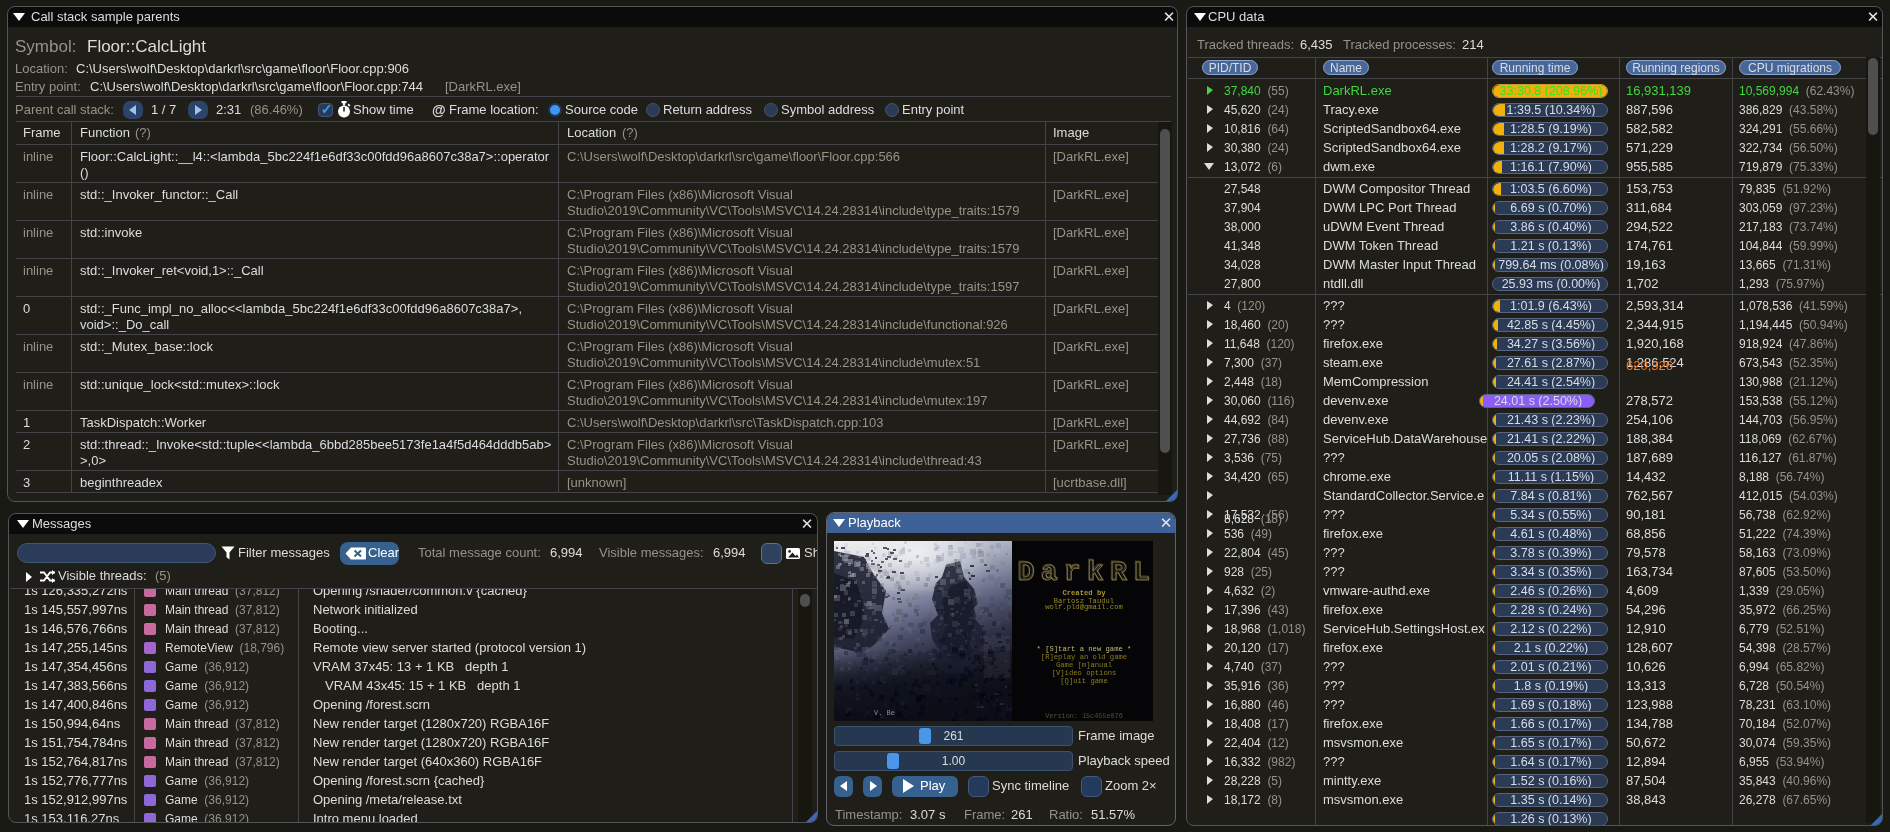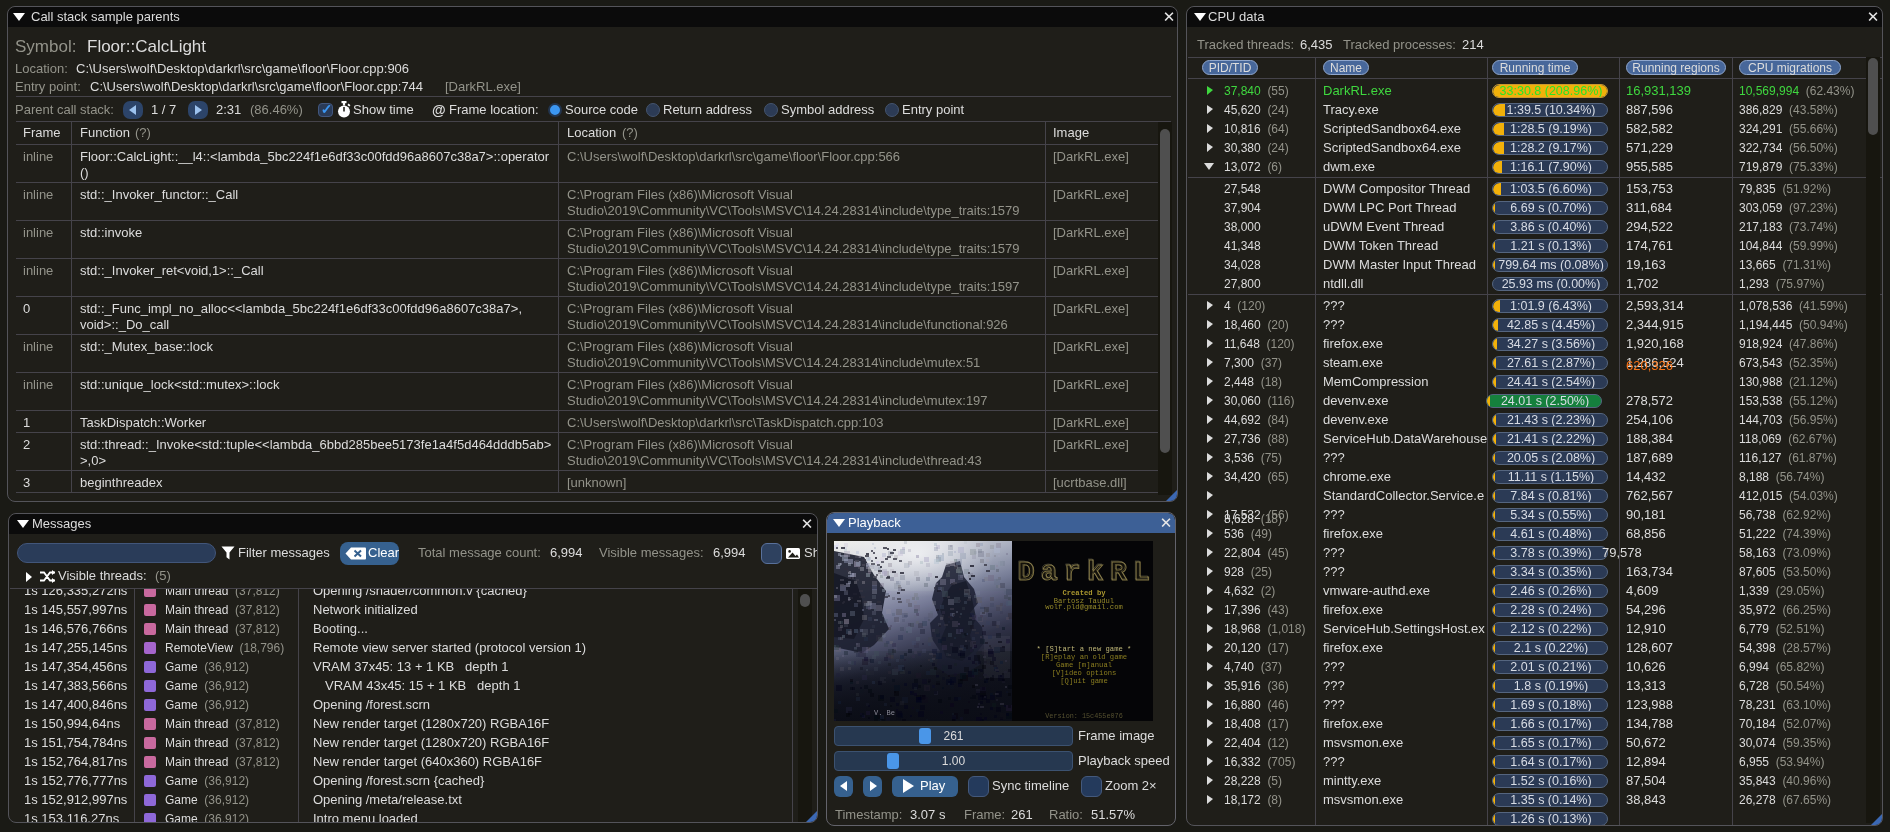--- a/index.html
+++ b/index.html
@@ -1209,21 +1209,21 @@
 <div style="position:absolute;left:136px;top:364.5px;height:20px;line-height:20px;font-size:13px;color:#dcdcdc;white-space:pre;">MemCompression</div>
 <div style="position:absolute;left:305px;top:367.5px;width:116px;height:14px;background:#2b3a55;border:1px solid #55657f;border-radius:7px;overflow:hidden;">
       <div style="position:absolute;left:0;top:0;width:3px;height:14px;background:#f2b10a;border-radius:7px 0 0 7px;"></div>
       <div style="position:absolute;left:0;top:0;width:116px;height:14px;line-height:13px;text-align:center;font-size:12.5px;color:#d8dce4;">24.41 s (2.54%)</div>
     </div>
 <div style="position:absolute;left:439px;top:349px;height:20px;line-height:20px;font-size:13px;color:#f97316;white-space:pre;">620,326</div>
 <div style="position:absolute;left:552px;top:364.5px;height:20px;line-height:20px;font-size:12px;color:#dcdcdc;white-space:pre;">130,988  <span style="color:#93938a">(21.12%)</span></div>
 <div style="position:absolute;left:20px;top:389px;width:0;height:0;border-top:4px solid transparent;border-bottom:5px solid transparent;border-left:6px solid #dcdcdc"></div>
 <div style="position:absolute;left:37px;top:383.5px;height:20px;line-height:20px;font-size:12px;color:#dcdcdc;white-space:pre;">30,060  <span style="color:#93938a">(116)</span></div>
 <div style="position:absolute;left:136px;top:383.5px;height:20px;line-height:20px;font-size:13px;color:#dcdcdc;white-space:pre;">devenv.exe</div>
-<div style="position:absolute;left:299px;top:386.5px;width:116px;height:14px;background:#15803d;border:1px solid #55657f;border-radius:7px;overflow:hidden;">
+<div style="position:absolute;left:292px;top:386.5px;width:116px;height:14px;background:#8b5cf6;border:1px solid #55657f;border-radius:7px;overflow:hidden;">
       <div style="position:absolute;left:0;top:0;width:3px;height:14px;background:#f2b10a;border-radius:7px 0 0 7px;"></div>
       <div style="position:absolute;left:0;top:0;width:116px;height:14px;line-height:13px;text-align:center;font-size:12.5px;color:#d8dce4;">24.01 s (2.50%)</div>
     </div>
 <div style="position:absolute;left:439px;top:383.5px;height:20px;line-height:20px;font-size:13px;color:#dcdcdc;white-space:pre;">278,572</div>
 <div style="position:absolute;left:552px;top:383.5px;height:20px;line-height:20px;font-size:12px;color:#dcdcdc;white-space:pre;">153,538  <span style="color:#93938a">(55.12%)</span></div>
 <div style="position:absolute;left:20px;top:408px;width:0;height:0;border-top:4px solid transparent;border-bottom:5px solid transparent;border-left:6px solid #dcdcdc"></div>
 <div style="position:absolute;left:37px;top:402.5px;height:20px;line-height:20px;font-size:12px;color:#dcdcdc;white-space:pre;">44,692  <span style="color:#93938a">(84)</span></div>
 <div style="position:absolute;left:136px;top:402.5px;height:20px;line-height:20px;font-size:13px;color:#dcdcdc;white-space:pre;">devenv.exe</div>
 <div style="position:absolute;left:305px;top:405.5px;width:116px;height:14px;background:#2b3a55;border:1px solid #55657f;border-radius:7px;overflow:hidden;">
       <div style="position:absolute;left:0;top:0;width:3px;height:14px;background:#f2b10a;border-radius:7px 0 0 7px;"></div>
@@ -1285,21 +1285,21 @@
     </div>
 <div style="position:absolute;left:439px;top:516.5px;height:20px;line-height:20px;font-size:13px;color:#dcdcdc;white-space:pre;">68,856</div>
 <div style="position:absolute;left:552px;top:516.5px;height:20px;line-height:20px;font-size:12px;color:#dcdcdc;white-space:pre;">51,222  <span style="color:#93938a">(74.39%)</span></div>
 <div style="position:absolute;left:20px;top:541px;width:0;height:0;border-top:4px solid transparent;border-bottom:5px solid transparent;border-left:6px solid #dcdcdc"></div>
 <div style="position:absolute;left:37px;top:535.5px;height:20px;line-height:20px;font-size:12px;color:#dcdcdc;white-space:pre;">22,804  <span style="color:#93938a">(45)</span></div>
 <div style="position:absolute;left:136px;top:535.5px;height:20px;line-height:20px;font-size:13px;color:#dcdcdc;white-space:pre;">???</div>
 <div style="position:absolute;left:305px;top:538.5px;width:116px;height:14px;background:#2b3a55;border:1px solid #55657f;border-radius:7px;overflow:hidden;">
       <div style="position:absolute;left:0;top:0;width:2px;height:14px;background:#f2b10a;border-radius:7px 0 0 7px;"></div>
       <div style="position:absolute;left:0;top:0;width:116px;height:14px;line-height:13px;text-align:center;font-size:12.5px;color:#d8dce4;">3.78 s (0.39%)</div>
     </div>
-<div style="position:absolute;left:415px;top:535.5px;height:20px;line-height:20px;font-size:13px;color:#dcdcdc;white-space:pre;">79,578</div>
+<div style="position:absolute;left:439px;top:535.5px;height:20px;line-height:20px;font-size:13px;color:#dcdcdc;white-space:pre;">79,578</div>
 <div style="position:absolute;left:552px;top:535.5px;height:20px;line-height:20px;font-size:12px;color:#dcdcdc;white-space:pre;">58,163  <span style="color:#93938a">(73.09%)</span></div>
 <div style="position:absolute;left:20px;top:560px;width:0;height:0;border-top:4px solid transparent;border-bottom:5px solid transparent;border-left:6px solid #dcdcdc"></div>
 <div style="position:absolute;left:37px;top:554.5px;height:20px;line-height:20px;font-size:12px;color:#dcdcdc;white-space:pre;">928  <span style="color:#93938a">(25)</span></div>
 <div style="position:absolute;left:136px;top:554.5px;height:20px;line-height:20px;font-size:13px;color:#dcdcdc;white-space:pre;">???</div>
 <div style="position:absolute;left:305px;top:557.5px;width:116px;height:14px;background:#2b3a55;border:1px solid #55657f;border-radius:7px;overflow:hidden;">
       <div style="position:absolute;left:0;top:0;width:2px;height:14px;background:#f2b10a;border-radius:7px 0 0 7px;"></div>
       <div style="position:absolute;left:0;top:0;width:116px;height:14px;line-height:13px;text-align:center;font-size:12.5px;color:#d8dce4;">3.34 s (0.35%)</div>
     </div>
 <div style="position:absolute;left:439px;top:554.5px;height:20px;line-height:20px;font-size:13px;color:#dcdcdc;white-space:pre;">163,734</div>
 <div style="position:absolute;left:552px;top:554.5px;height:20px;line-height:20px;font-size:12px;color:#dcdcdc;white-space:pre;">87,605  <span style="color:#93938a">(53.50%)</span></div>
@@ -1378,21 +1378,21 @@
 <div style="position:absolute;left:20px;top:731px;width:0;height:0;border-top:4px solid transparent;border-bottom:5px solid transparent;border-left:6px solid #dcdcdc"></div>
 <div style="position:absolute;left:37px;top:725.5px;height:20px;line-height:20px;font-size:12px;color:#dcdcdc;white-space:pre;">22,404  <span style="color:#93938a">(12)</span></div>
 <div style="position:absolute;left:136px;top:725.5px;height:20px;line-height:20px;font-size:13px;color:#dcdcdc;white-space:pre;">msvsmon.exe</div>
 <div style="position:absolute;left:305px;top:728.5px;width:116px;height:14px;background:#2b3a55;border:1px solid #55657f;border-radius:7px;overflow:hidden;">
       <div style="position:absolute;left:0;top:0;width:2px;height:14px;background:#f2b10a;border-radius:7px 0 0 7px;"></div>
       <div style="position:absolute;left:0;top:0;width:116px;height:14px;line-height:13px;text-align:center;font-size:12.5px;color:#d8dce4;">1.65 s (0.17%)</div>
     </div>
 <div style="position:absolute;left:439px;top:725.5px;height:20px;line-height:20px;font-size:13px;color:#dcdcdc;white-space:pre;">50,672</div>
 <div style="position:absolute;left:552px;top:725.5px;height:20px;line-height:20px;font-size:12px;color:#dcdcdc;white-space:pre;">30,074  <span style="color:#93938a">(59.35%)</span></div>
 <div style="position:absolute;left:20px;top:750px;width:0;height:0;border-top:4px solid transparent;border-bottom:5px solid transparent;border-left:6px solid #dcdcdc"></div>
-<div style="position:absolute;left:37px;top:744.5px;height:20px;line-height:20px;font-size:12px;color:#dcdcdc;white-space:pre;">16,332  <span style="color:#93938a">(705)</span></div>
+<div style="position:absolute;left:37px;top:744.5px;height:20px;line-height:20px;font-size:12px;color:#dcdcdc;white-space:pre;">16,332  <span style="color:#93938a">(982)</span></div>
 <div style="position:absolute;left:136px;top:744.5px;height:20px;line-height:20px;font-size:13px;color:#dcdcdc;white-space:pre;">???</div>
 <div style="position:absolute;left:305px;top:747.5px;width:116px;height:14px;background:#2b3a55;border:1px solid #55657f;border-radius:7px;overflow:hidden;">
       <div style="position:absolute;left:0;top:0;width:2px;height:14px;background:#f2b10a;border-radius:7px 0 0 7px;"></div>
       <div style="position:absolute;left:0;top:0;width:116px;height:14px;line-height:13px;text-align:center;font-size:12.5px;color:#d8dce4;">1.64 s (0.17%)</div>
     </div>
 <div style="position:absolute;left:439px;top:744.5px;height:20px;line-height:20px;font-size:13px;color:#dcdcdc;white-space:pre;">12,894</div>
 <div style="position:absolute;left:552px;top:744.5px;height:20px;line-height:20px;font-size:12px;color:#dcdcdc;white-space:pre;">6,955  <span style="color:#93938a">(53.94%)</span></div>
 <div style="position:absolute;left:20px;top:769px;width:0;height:0;border-top:4px solid transparent;border-bottom:5px solid transparent;border-left:6px solid #dcdcdc"></div>
 <div style="position:absolute;left:37px;top:763.5px;height:20px;line-height:20px;font-size:12px;color:#dcdcdc;white-space:pre;">28,228  <span style="color:#93938a">(5)</span></div>
 <div style="position:absolute;left:136px;top:763.5px;height:20px;line-height:20px;font-size:13px;color:#dcdcdc;white-space:pre;">mintty.exe</div>

